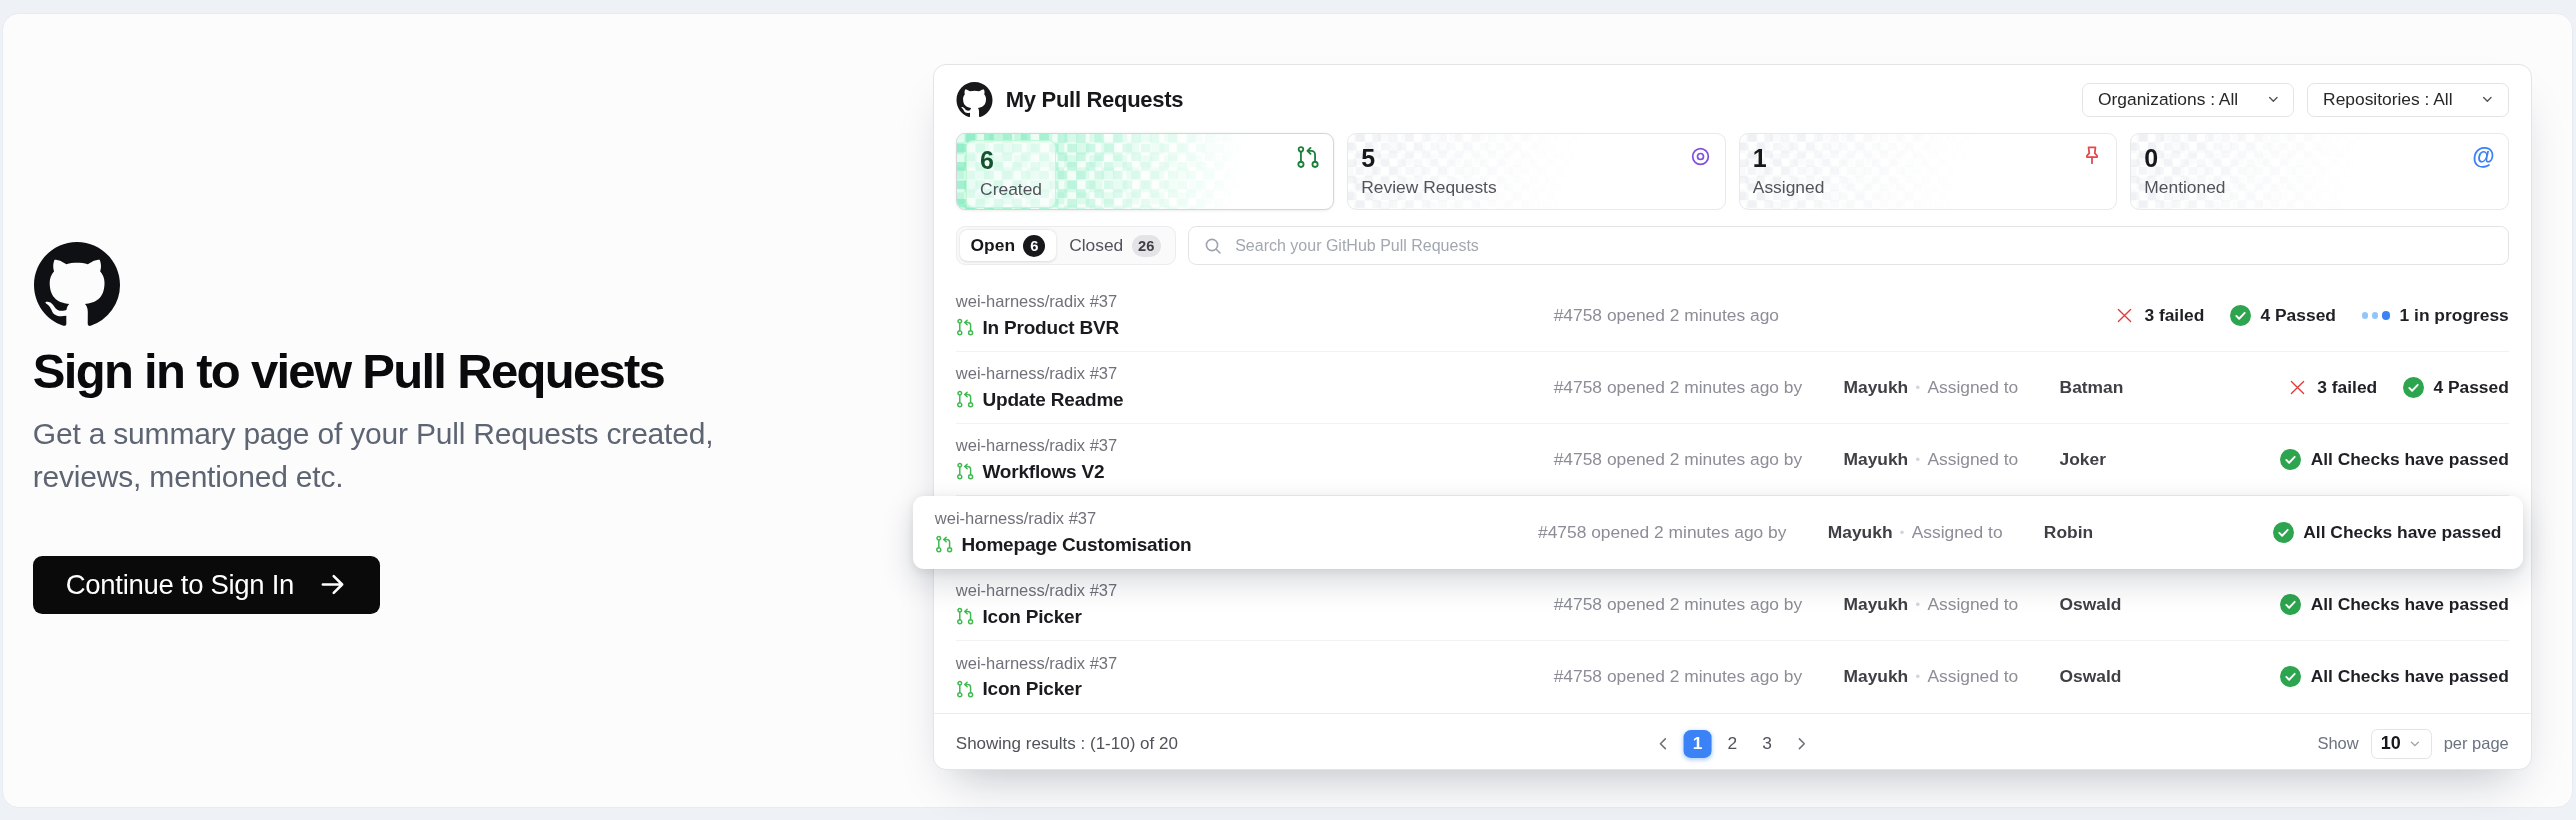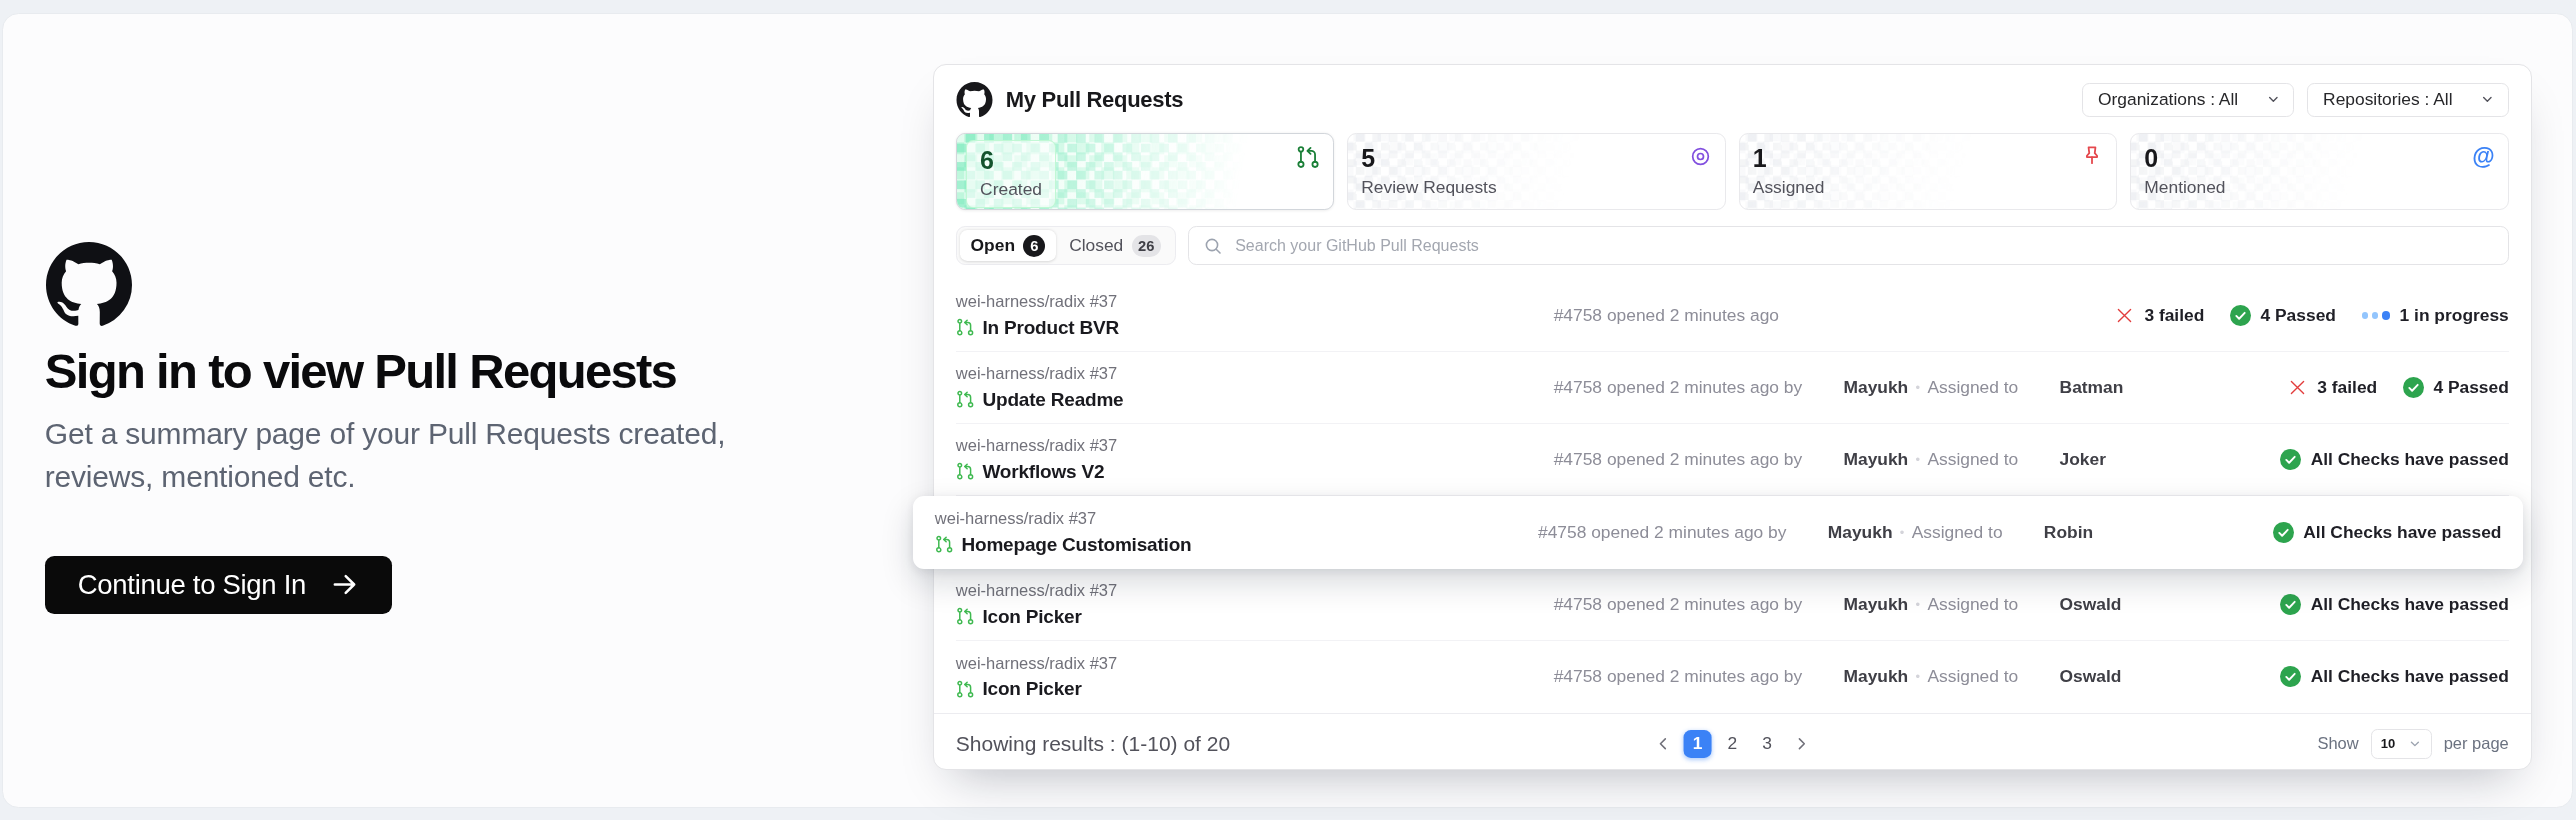--- a/index.html
+++ b/index.html
@@ -13,21 +13,21 @@
   }
   .window {
     position: absolute; left: 1.8px; top: 13px;
     width: 2571px; height: 795px;
     background: #fcfcfd;
     border: 0.9px solid #e8ebef;
     border-radius: 16.5px;
   }
 
   
-  .signin { position: absolute; left: 42px; top: 228px; width: 790px; }
+  .signin { position: absolute; left: 30px; top: 228px; width: 790px; }
   .gh-logo svg { width: 88px; height: 86px; display: block; }
   .signin h1 {
     margin-top: 14.7px;
     font-size: 49px; font-weight: 700; letter-spacing: -1.7px; color: #0a0a0c;
   }
   .signin p {
     margin-top: 13px; max-width: 734px;
     font-size: 30px; line-height: 1.45; letter-spacing: -0.2px; color: #5d6472;
   }
   .signin-btn {
@@ -156,39 +156,39 @@
   .dots { display: inline-flex; align-items: center; gap: 3.7px; }
   .dots i { width: 6.4px; height: 6.4px; border-radius: 50%; background: #93c5fd; }
   .dots i:last-child { width: 8.3px; height: 8.3px; background: #3b82f6; }
 
   
   .panel-footer {
     flex: none; margin: 0 -22px; height: 61px;
     border-top: 0.9px solid #ececf0;
     display: flex; align-items: center; position: relative; padding: 0 22px;
   }
-  .results { font-size: 21px; color: #52525b; }
+  .results { font-size: 17px; color: #52525b; }
   .pagination {
     position: absolute; left: 50%; transform: translateX(-50%);
     display: flex; align-items: center; gap: 7.3px;
   }
   .chev { background: none; border: none; cursor: pointer; display: inline-flex; padding: 5.5px; }
   .page {
     min-width: 27.5px; height: 27.5px; padding: 0 5.5px;
     display: inline-flex; align-items: center; justify-content: center;
     border: none; background: transparent; border-radius: 7.3px;
     font-family: inherit; font-size: 17.4px; color: #52525b; cursor: pointer;
   }
   .page.active { background: #3b82f6; color: #fff; font-weight: 600; box-shadow: 0 1.8px 4.6px rgba(59,130,246,.4); }
   .perpage { margin-left: auto; display: flex; align-items: center; gap: 12px; font-size: 16.5px; color: #6b7280; }
   .pp-select {
     width: 61px; height: 30px; padding: 0 9.2px;
     display: inline-flex; align-items: center; justify-content: space-between;
     background: #fff; border: 0.9px solid #e4e4e7; border-radius: 6.4px;
-    font-family: inherit; font-size: 13px; font-weight: 600; color: #18181b; cursor: pointer;
+    font-family: inherit; font-size: 18px; font-weight: 600; color: #18181b; cursor: pointer;
   }
 </style>
 </head>
 <body>
 
 
 
 <div class="page">
   <div class="window">
 

